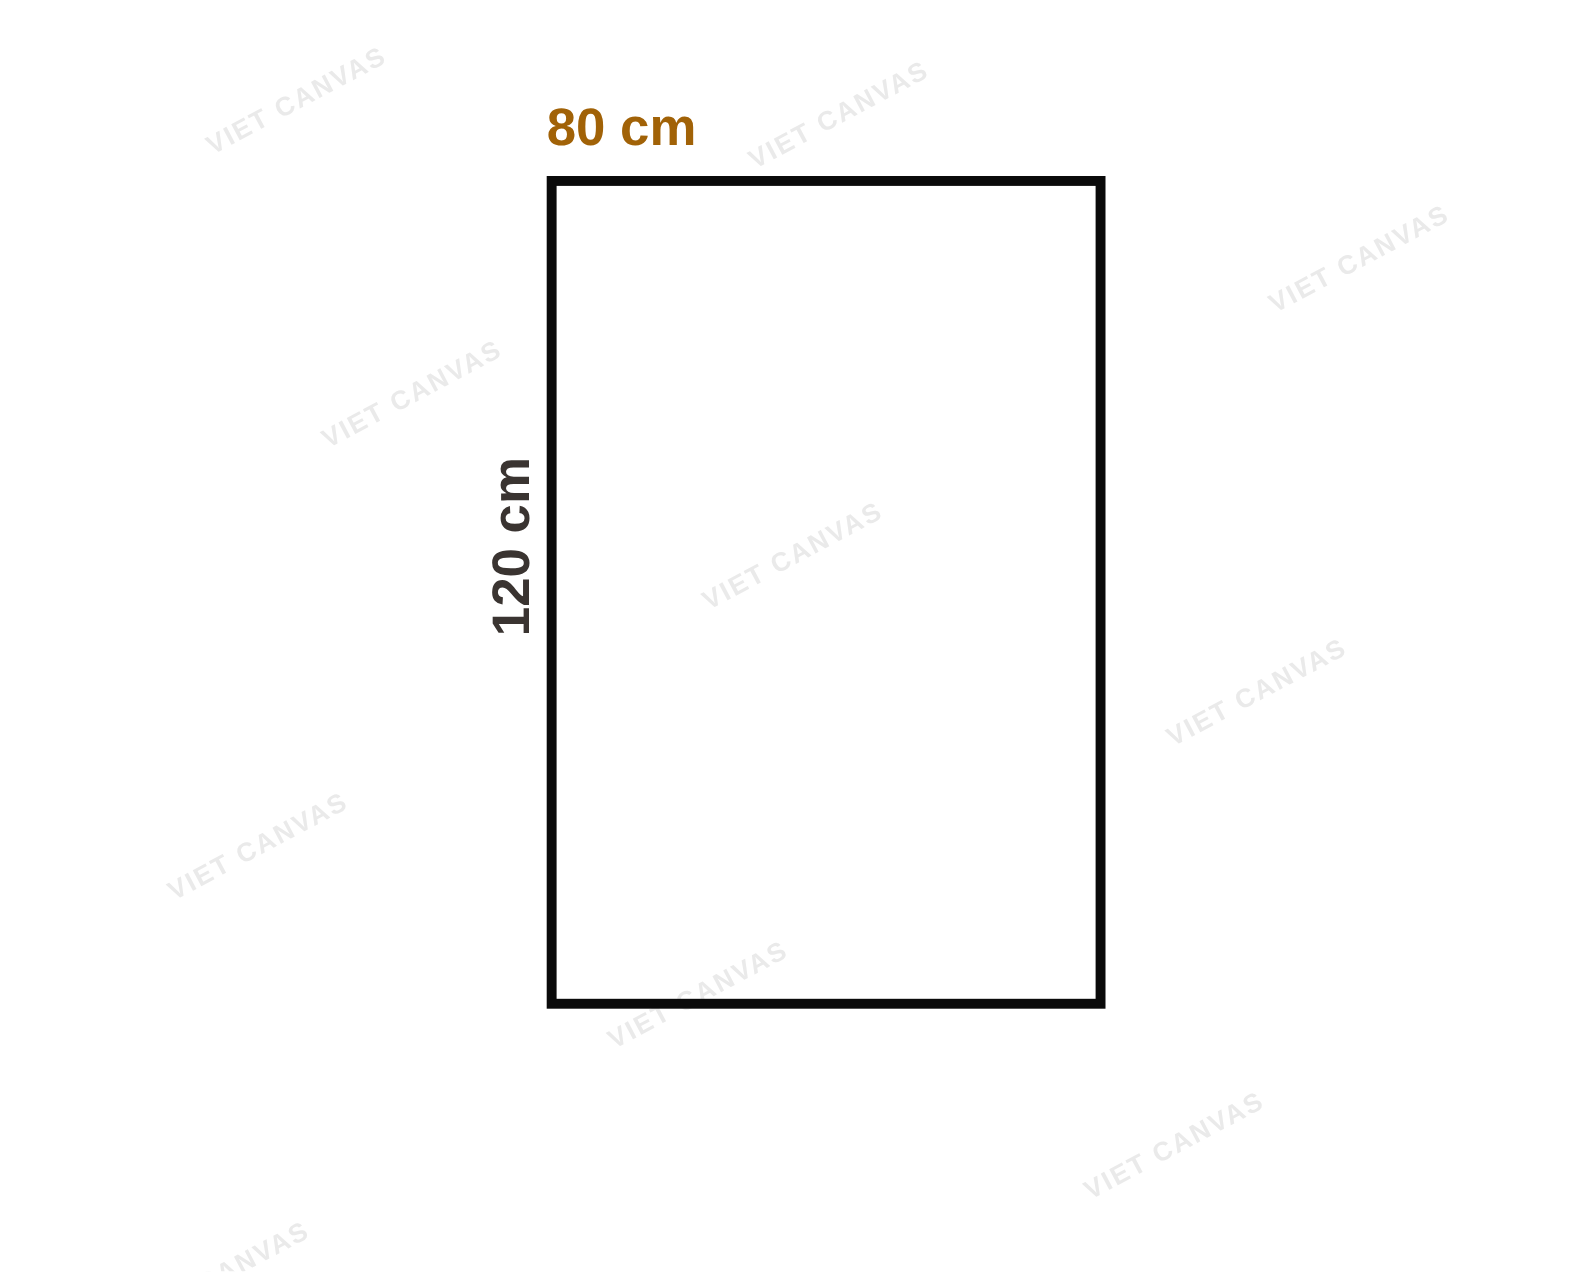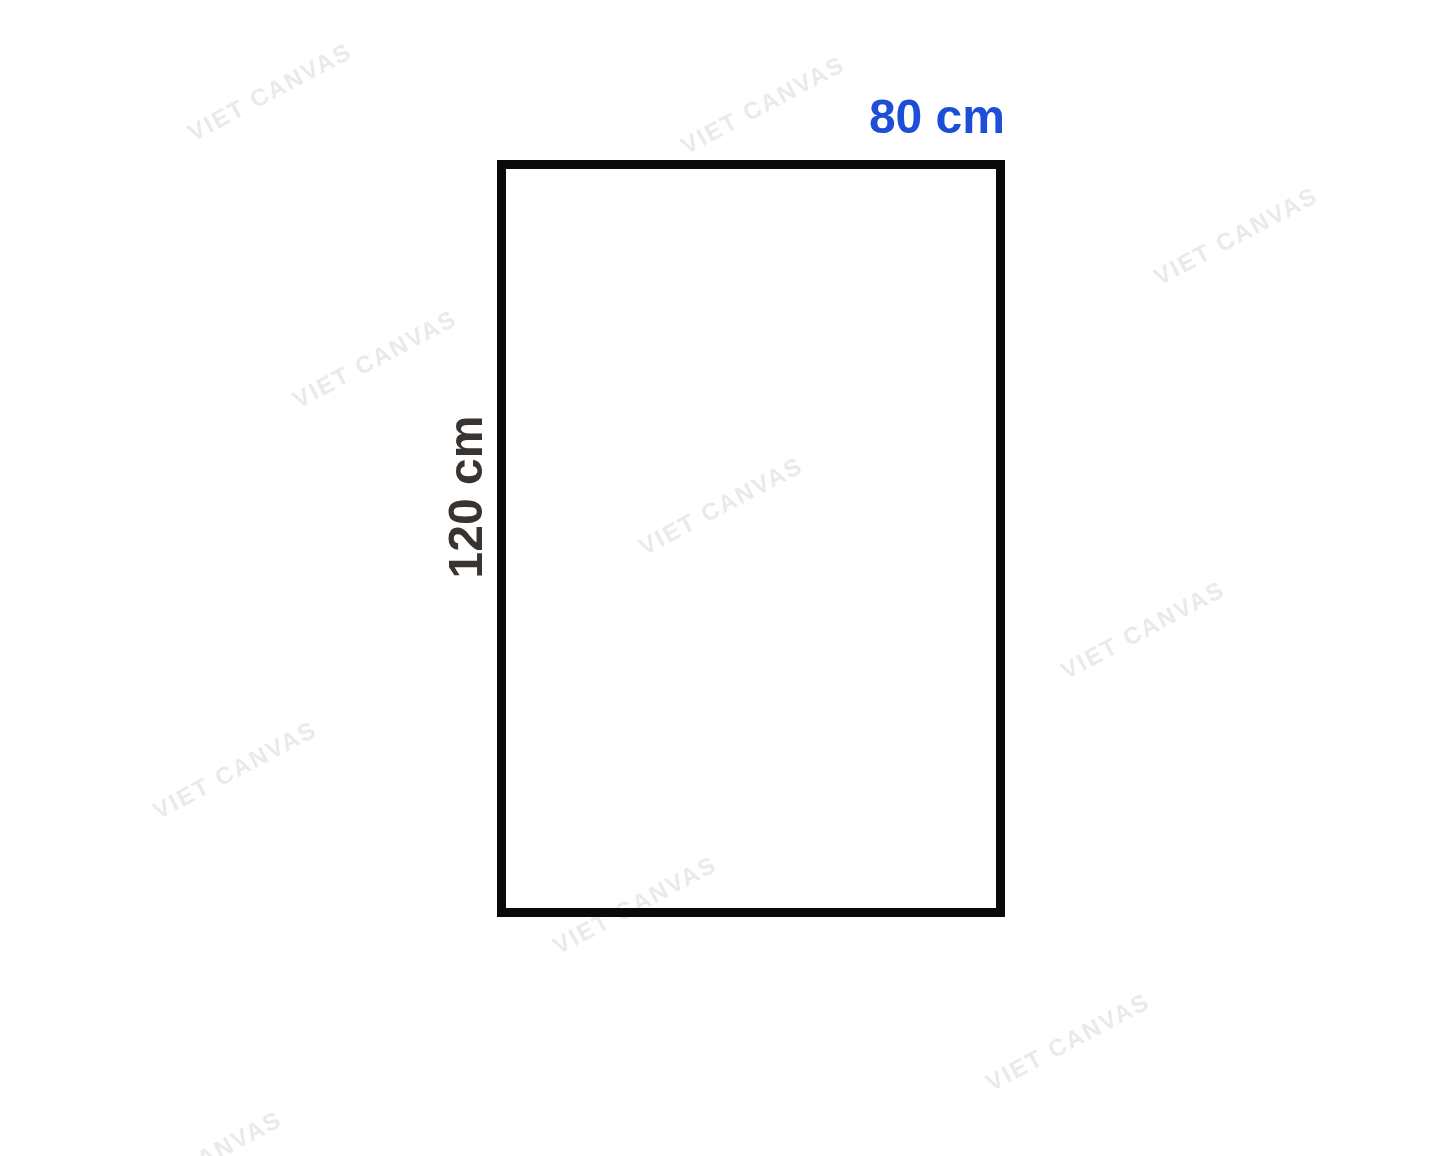--- a/index.html
+++ b/index.html
@@ -39,24 +39,24 @@
     border: 9px solid #0a0a0a;
     background: transparent;
     z-index: 2;
   }
   
   .dim-width {
     position: absolute;
     left: 497px;
     top: 92px;
     width: 508px;
-    text-align: right;
+    text-align: left;
     font-size: 48px;
     font-weight: bold;
-    color: #1d4ed8;
+    color: #a16207;
     line-height: 50px;
     z-index: 3;
     white-space: nowrap;
   }
   
   .dim-height {
     position: absolute;
     left: 466px;
     top: 497px;
     transform: translate(-50%, -50%) rotate(-90deg);

